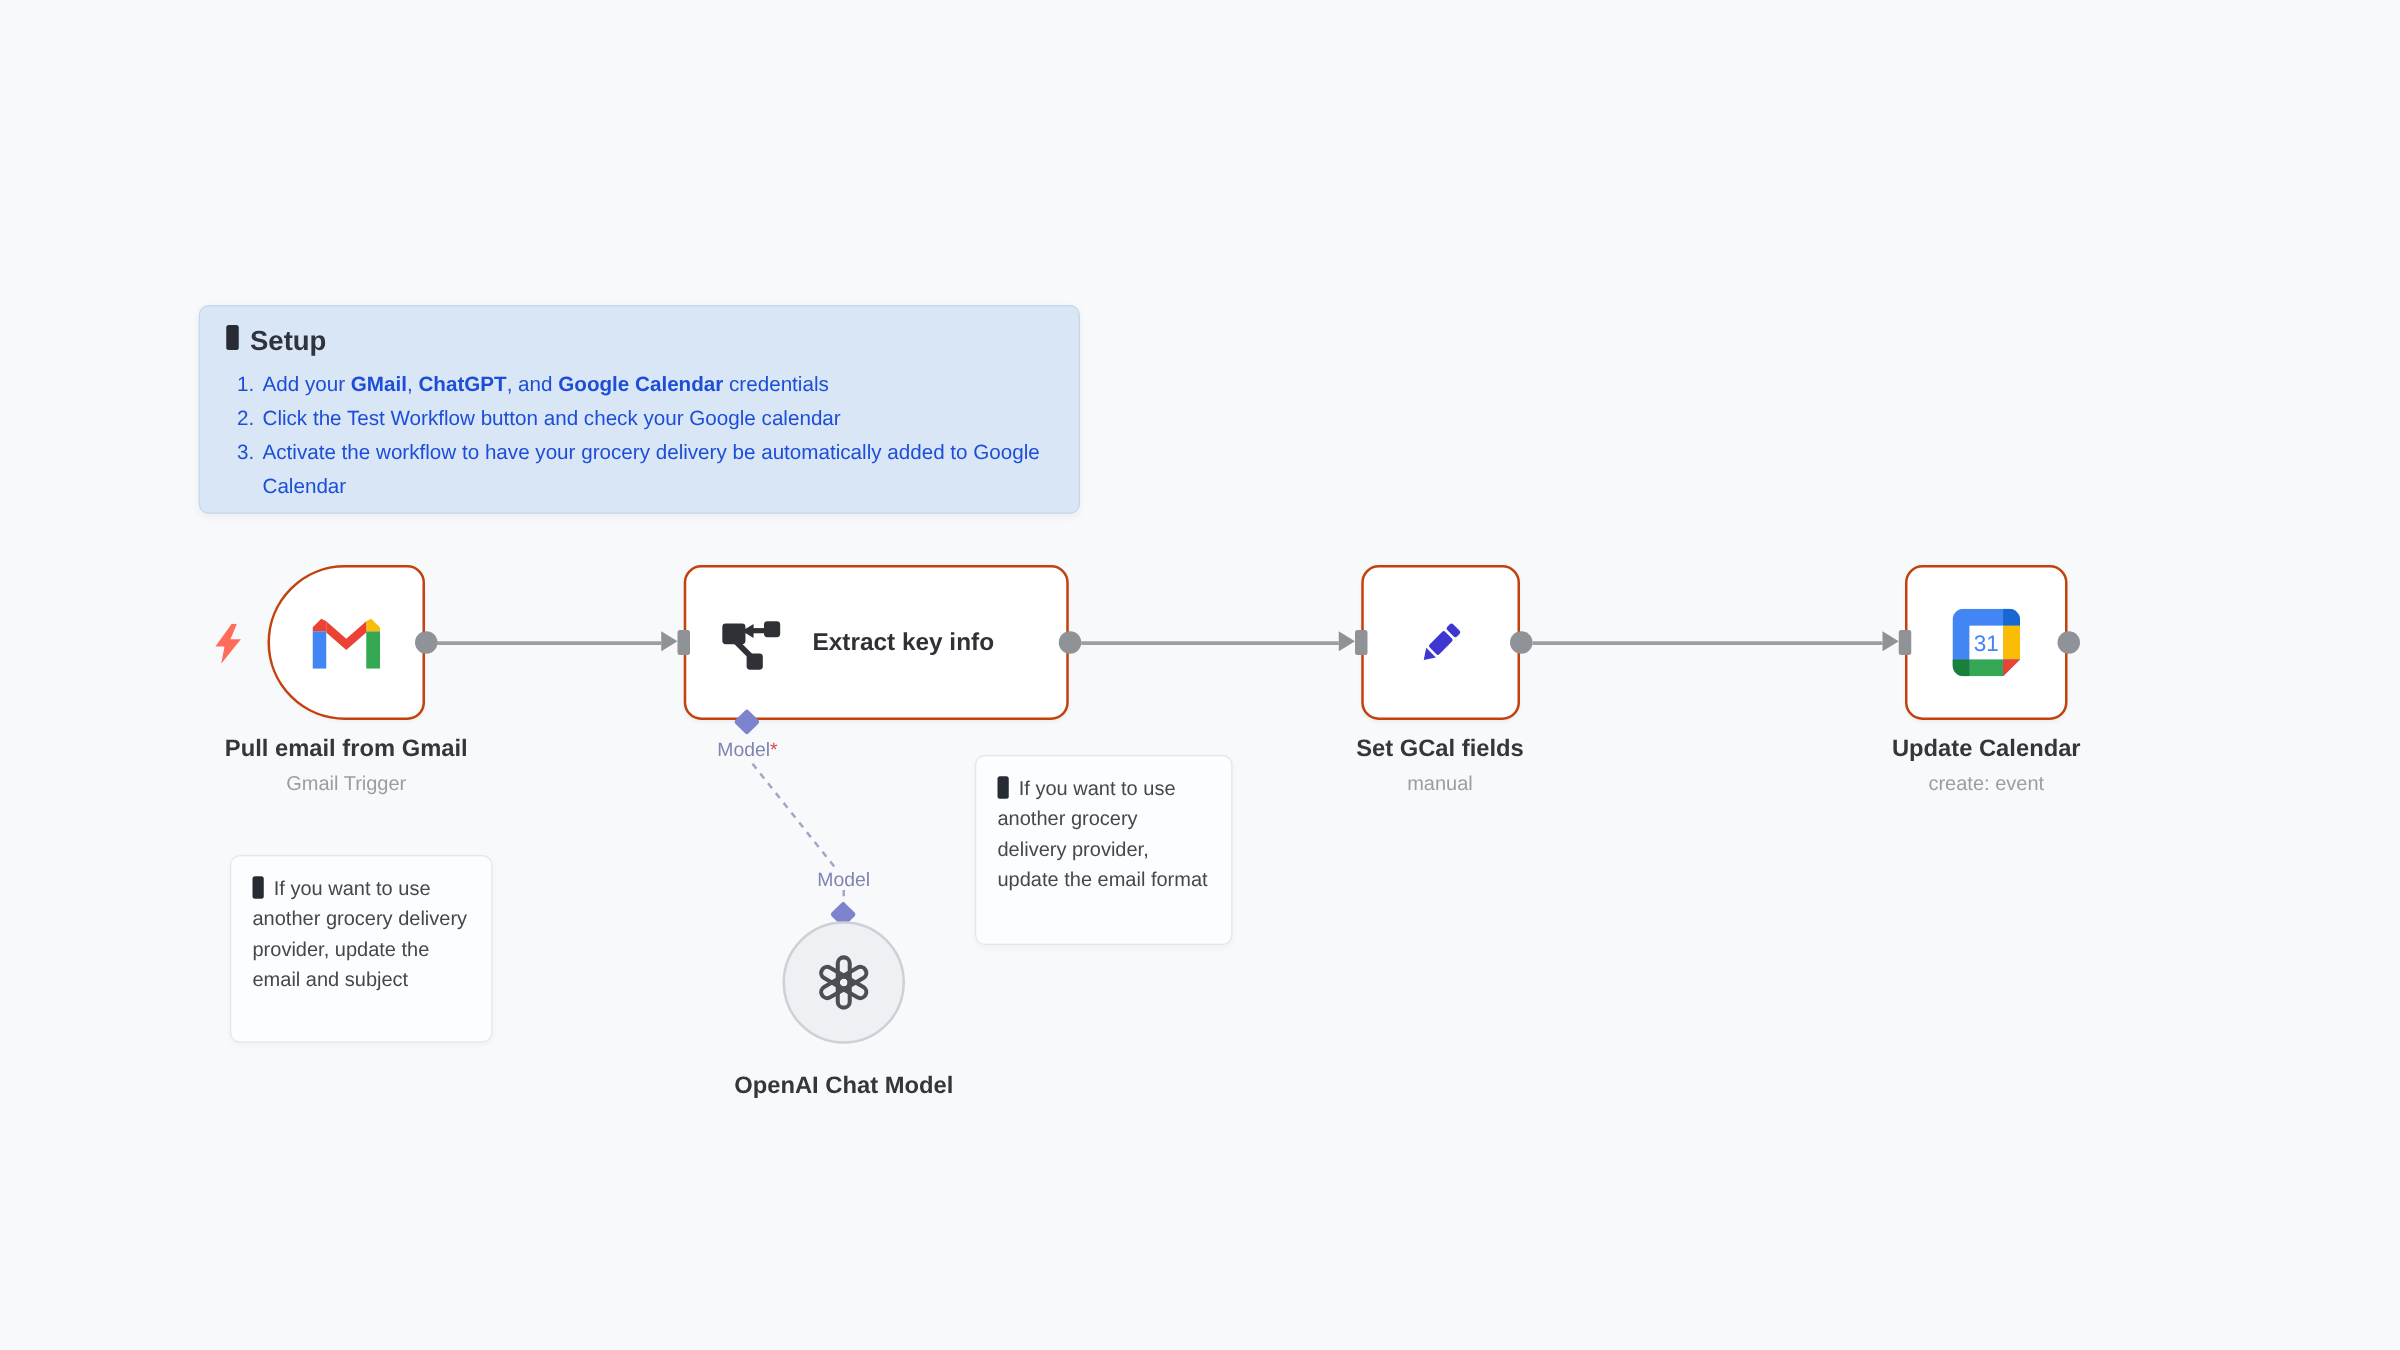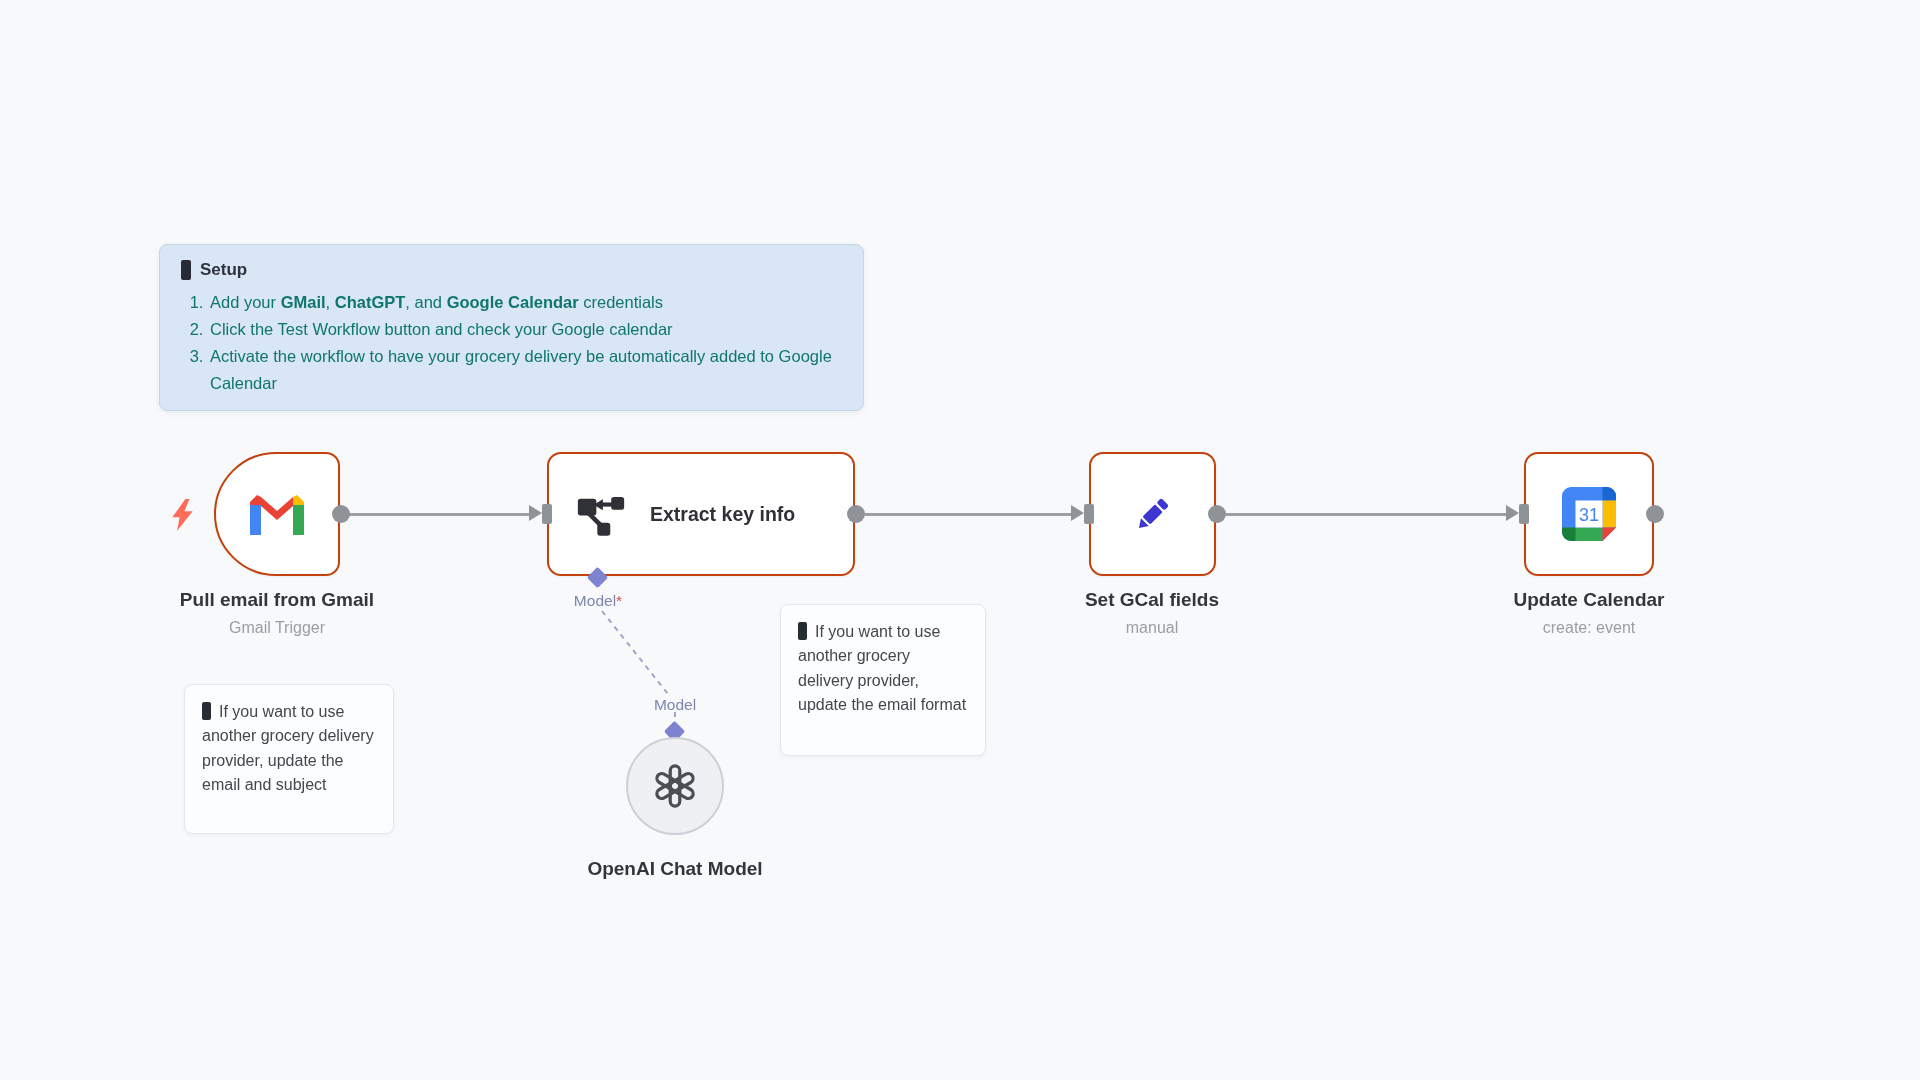--- a/index.html
+++ b/index.html
@@ -7,22 +7,22 @@
   *{box-sizing:border-box;}
   .canvas{
     position:relative;width:1920px;height:1080px;background:#f8f9fa;
     font-family:"Liberation Sans",sans-serif;overflow:hidden;
   }
   
   .sticky{position:absolute;border-radius:8px;}
   .sticky-blue{background:#d9e6f5;border:1px solid #c3d6ec;box-shadow:0 2px 6px rgba(50,70,100,.07);}
   .sticky-white{background:#fcfdfe;border:1px solid #e3e6ea;box-shadow:0 2px 5px rgba(0,0,0,.04);}
   .setup-pad{padding:15px 21px;}
-  .setup-title{font-size:17px;font-weight:700;color:#2e333e;display:flex;align-items:flex-start;gap:9px;}
-  .setup-list{margin:9px 0 0;padding-left:27px;font-size:16.5px;line-height:1.63;color:#0f766e;}
+  .setup-title{font-size:22px;font-weight:700;color:#2e333e;display:flex;align-items:flex-start;gap:9px;}
+  .setup-list{margin:9px 0 0;padding-left:27px;font-size:16.5px;line-height:1.63;color:#1d4ed8;}
   .setup-list li{margin:0;padding-left:2px;}
   .setup-list b{font-weight:700;}
   .tip-text{font-size:16px;line-height:1.53;color:#43474e;padding:15px 17px;}
   .tofu{display:inline-block;width:9px;height:18px;background:#272b33;border-radius:2px;flex:none;}
   .tofu-inline{vertical-align:-3px;margin-right:8px;}
   
   .node{position:absolute;background:#ffffff;border:2px solid #c2410c;
         box-shadow:0 1px 3px rgba(0,0,0,.05);display:flex;align-items:center;justify-content:center;}
   .node-rect{border-radius:14px;}
   .node-trigger{border-radius:62px 14px 14px 62px;}

